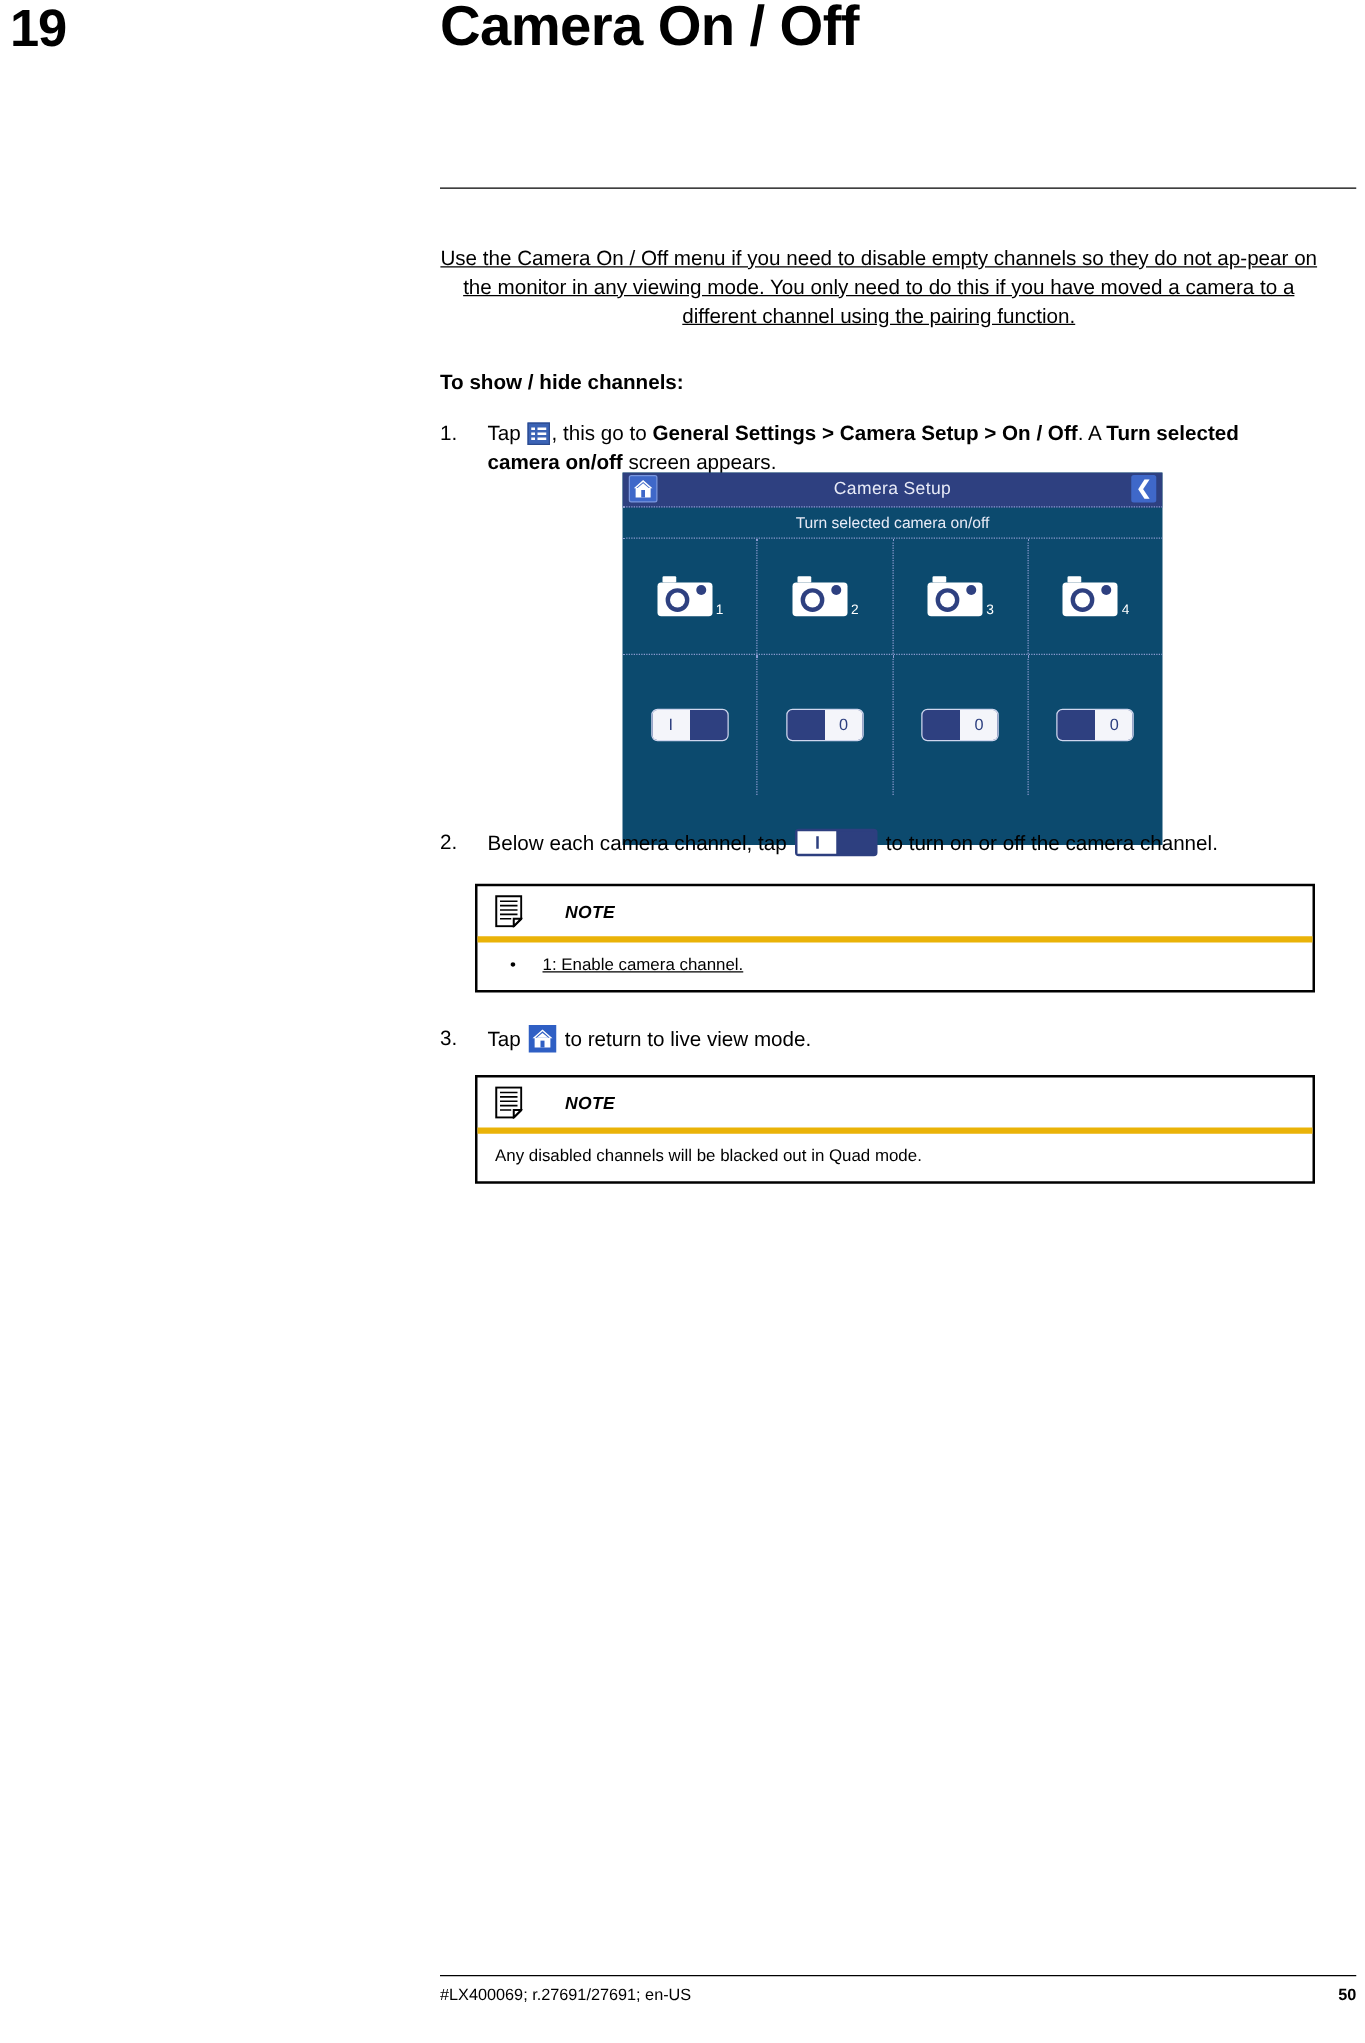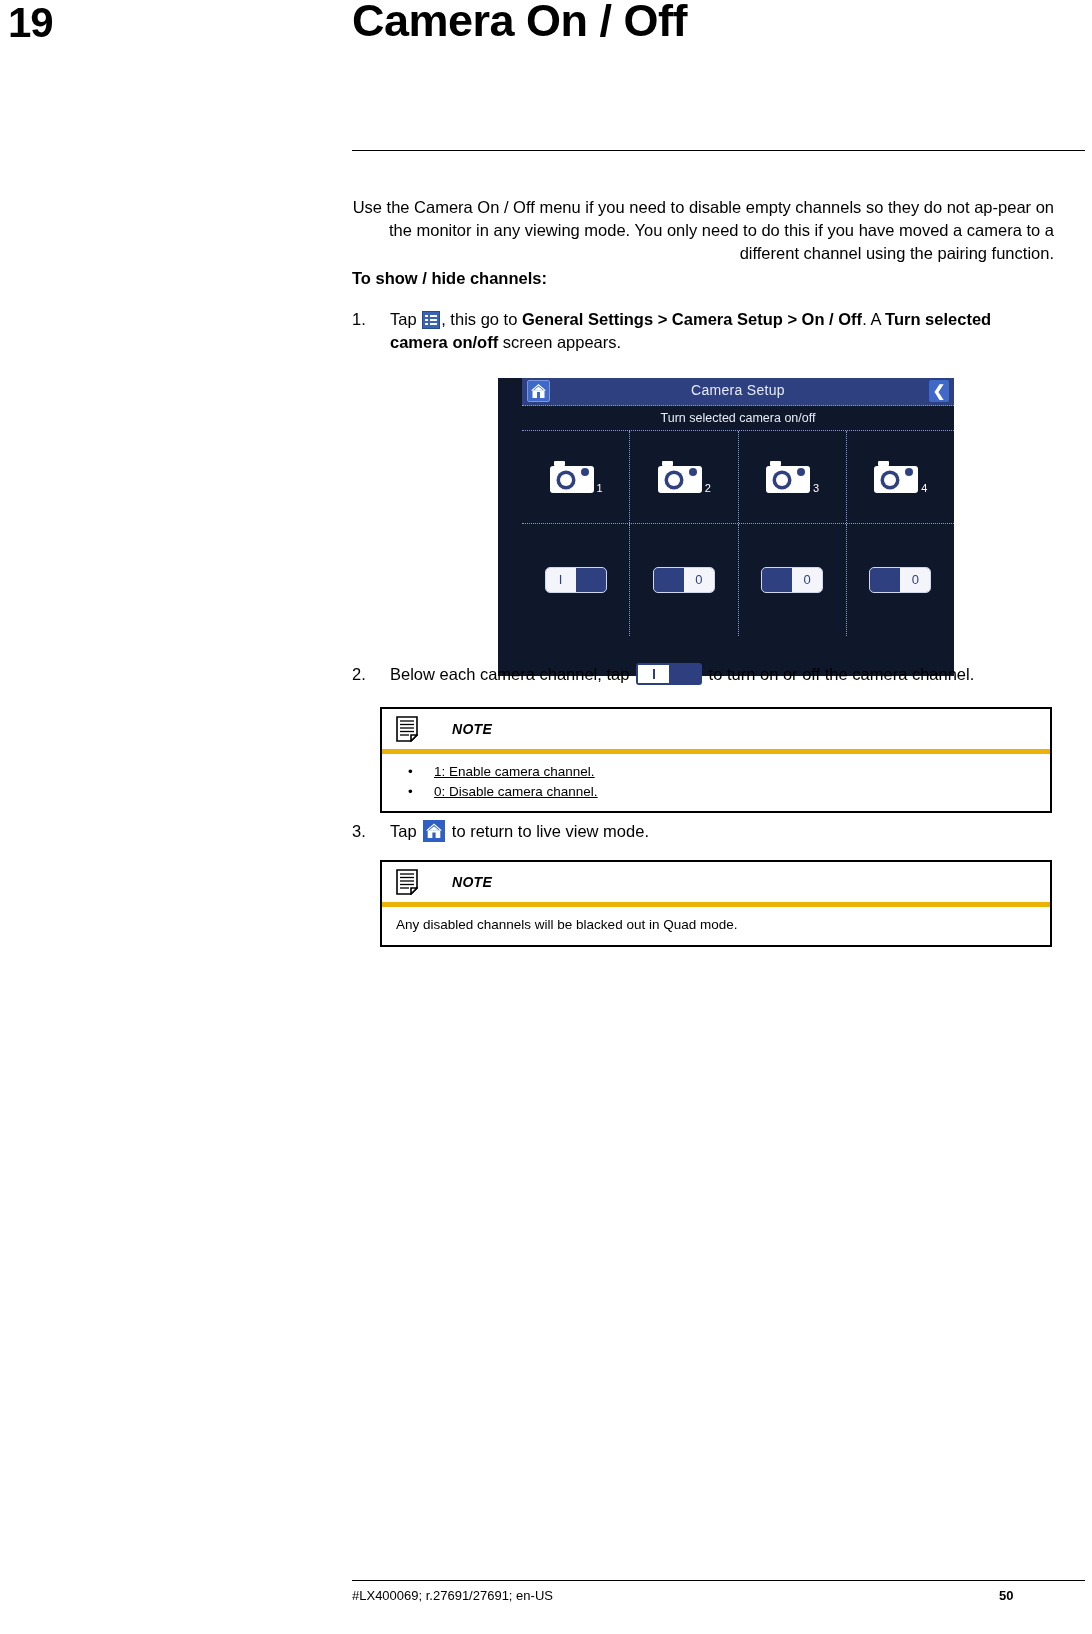--- a/index.html
+++ b/index.html
@@ -46,25 +46,26 @@
 
   
   .content {
     position: absolute;
     left: 352px;
     top: 196px;
     width: 700px;
   }
 
   p.body {
-    margin: 0 0 4px 0;
+    margin: 0 0 32px 0;
     font-size: 16.5px;
     line-height: 1.38;
-    text-align: right;
+    text-align: center;
     width: 700px;
+    text-decoration: underline;
   }
   p.body.lead { width: 702px; }
 
   .subhead {
     margin: 0 0 18px 0;
     font-size: 16.5px;
     font-weight: bold;
     line-height: 1.3;
   }
 
@@ -156,23 +157,22 @@
     background: #2d3f7f;
   }
 
   
   .device-shot {
     position: absolute;
     left: 498px;
     top: 378px;
     width: 432px;
     height: 298px;
-    background: #0f172a;
+    background: #0c4a6e;
     overflow: hidden;
-    padding-left: 24px;
   }
   .ds-header {
     position: relative;
     height: 27px;
     background: #2e4080;
     border-bottom: 1px dotted #8c9ad0;
   }
   .ds-title {
     position: absolute;
     left: 0; right: 0; top: 4px;
@@ -335,25 +335,25 @@
   }
   .footer-left {
     position: absolute;
     left: 352px;
     top: 1588px;
     font-size: 13px;
     text-align: right;
   }
   .footer-right {
     position: absolute;
-    left: 999px;
+    left: 1045px;
     top: 1588px;
     font-size: 13px;
     font-weight: bold;
-    text-align: left;
+    text-align: right;
     width: 40px;
   }
 </style>
 </head>
 <body>
 
 <div class="chapter-number">19</div>
 <div class="chapter-title">Camera On / Off</div>
 <div class="header-rule"></div>
 
@@ -488,21 +488,20 @@
             <line x1="4" y1="15.5" x2="18" y2="15.5"></line>
             <line x1="4" y1="19" x2="13" y2="19"></line>
           </g>
         </svg>
       </span>
       <span class="note-label">NOTE</span>
     </div>
     <div class="note-body">
       <ul class="note-list">
         <li>1: Enable camera channel.</li>
-        <li>0: Disable camera channel.</li>
       </ul>
     </div>
   </div>
 </div>
 
 <div class="step3-block">
   <div class="step">
     <span class="num">3.</span><span>Tap</span>
     <span class="icon-home-inline">
       <svg width="22" height="22" viewBox="0 0 22 22" aria-hidden="true">

